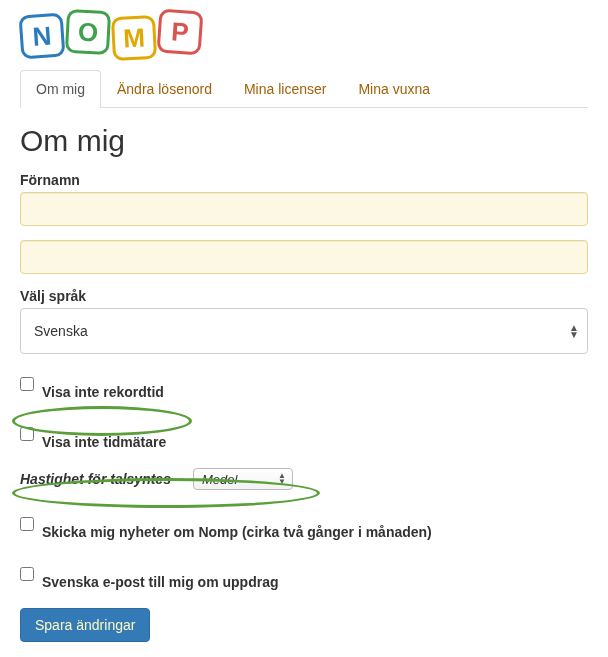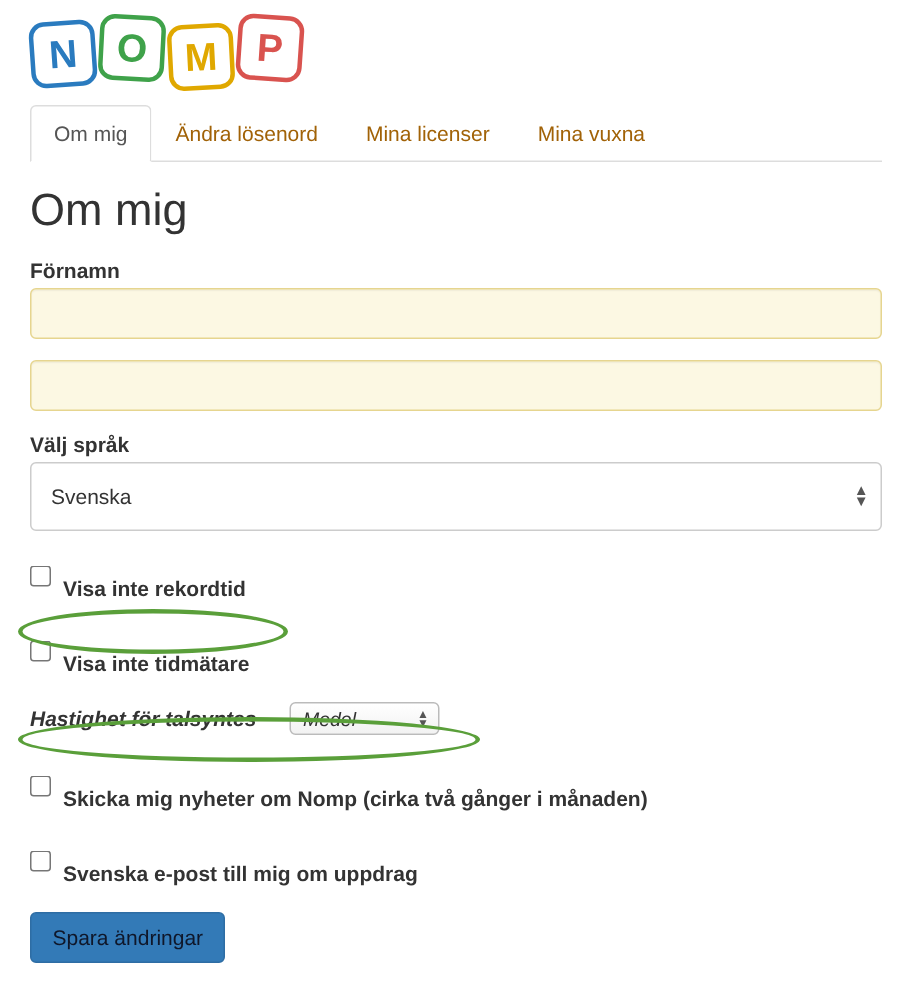--- a/index.html
+++ b/index.html
@@ -111,21 +111,21 @@
     display:flex; align-items:center; gap:22px;
     margin: 0 0 18px 0;
     font-style: italic;
   }
   .inline-row .lbl { font-weight:700; }
 
   .btn-primary {
     display:inline-block;
     padding: 8px 14px;
     font-size: 14px;
-    color:#0f172a;
+    color:#fef9c3;
     background:#337ab7;
     border:1px solid #2e6da4;
     border-radius:4px;
     cursor:pointer;
   }
 
   
   .highlight {
     position:absolute;
     border:3px solid #5a9f3a;

